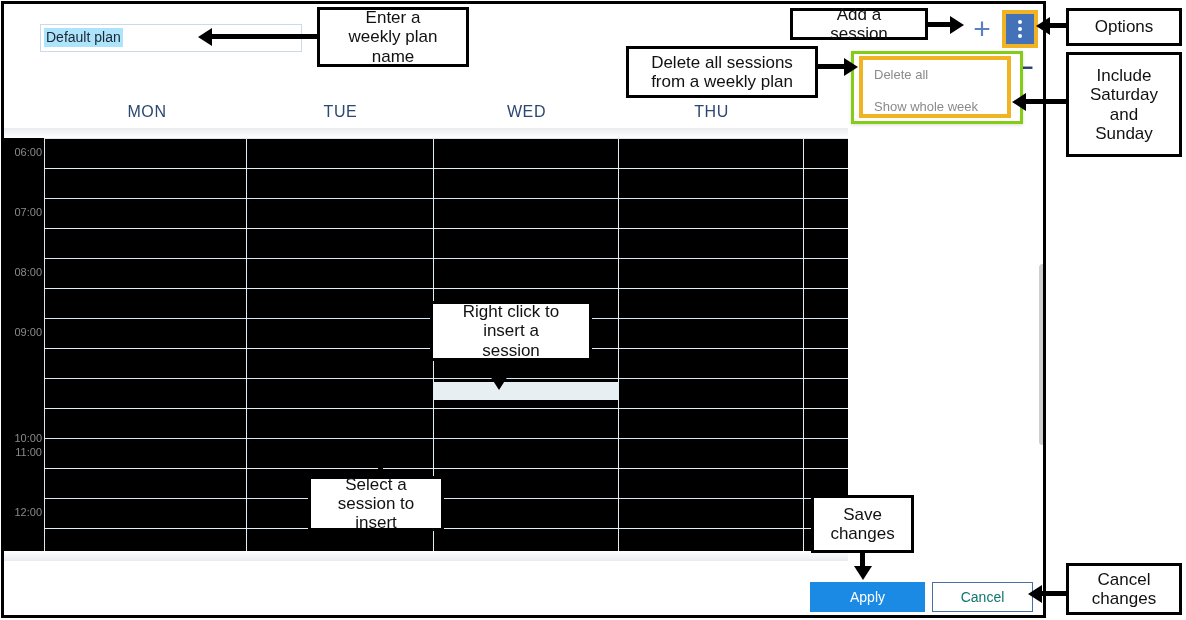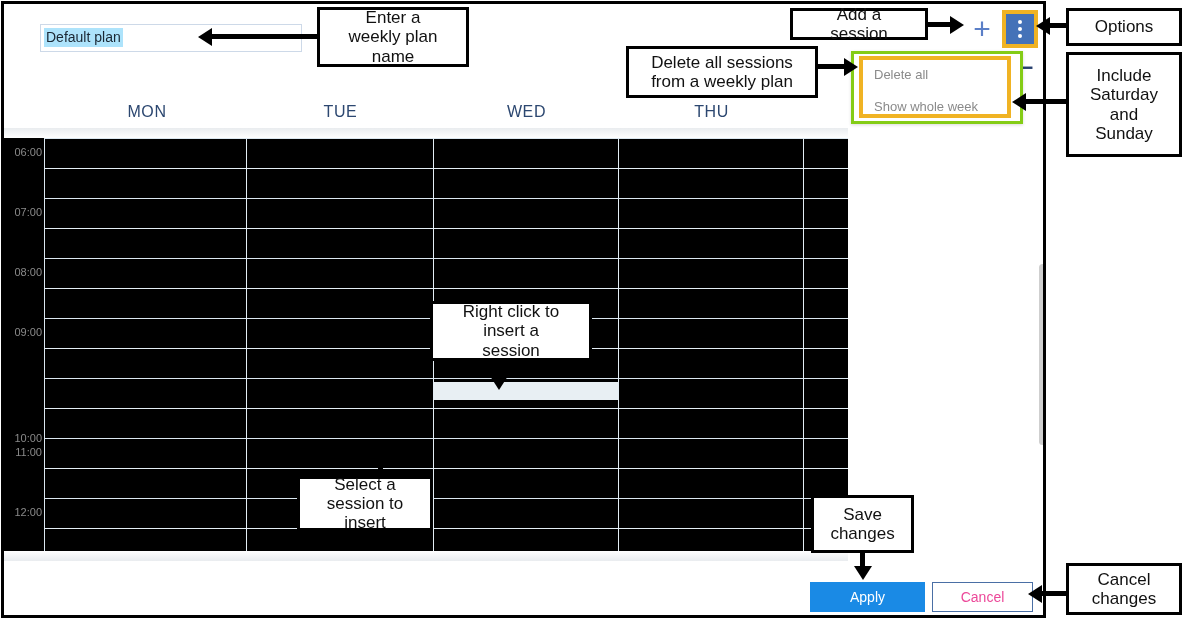--- a/index.html
+++ b/index.html
@@ -121,21 +121,21 @@
 
   
   .apply-btn{
     position:absolute;left:806px;top:578px;width:115px;height:30px;
     background:#1a8ae5;color:#fff;font-size:14px;
     display:flex;align-items:center;justify-content:center;cursor:pointer;
   }
   .cancel-btn{
     position:absolute;left:928px;top:578px;width:101px;height:30px;
     background:#fff;border:1px solid #4a6fa5;box-sizing:border-box;
-    color:#ec4899;font-size:14px;
+    color:#0f766e;font-size:14px;
     display:flex;align-items:center;justify-content:center;cursor:pointer;
   }
 
   
   .anno{
     position:absolute;background:#fff;border:3px solid #000;box-sizing:border-box;
     display:flex;align-items:center;justify-content:center;text-align:center;
     font-family:"Liberation Sans",sans-serif;font-size:17px;color:#111;
     line-height:1.12;padding:2px 20px;z-index:20;
   }
@@ -266,21 +266,21 @@
     <div class="shaft" style="left:14px;top:6px;width:42px;height:5px;"></div>
     <div class="head left" style="left:0;top:0;"></div>
   </div>
 
   <div class="anno" style="left:418px;top:301px;width:162px;height:60px;margin-left:12px;">Right click to insert a session</div>
   <div class="arrow" style="left:490px;top:360px;width:18px;height:30px;">
     <div class="shaft" style="left:6px;top:0;width:5px;height:20px;"></div>
     <div class="head down" style="left:0;top:16px;"></div>
   </div>
 
-  <div class="anno" style="left:297px;top:476px;width:136px;height:55px;">Select a session to insert</div>
+  <div class="anno" style="left:308px;top:476px;width:136px;height:55px;">Select a session to insert</div>
   <div class="arrow" style="left:372px;top:440px;width:18px;height:38px;">
     <div class="shaft" style="left:6px;top:14px;width:5px;height:24px;"></div>
     <div class="head up" style="left:0;top:0;"></div>
   </div>
 
   <div class="anno" style="left:811px;top:495px;width:103px;height:58px;">Save changes</div>
   <div class="arrow" style="left:854px;top:552px;width:18px;height:28px;">
     <div class="shaft" style="left:6px;top:0;width:5px;height:18px;"></div>
     <div class="head down" style="left:0;top:14px;"></div>
   </div>

